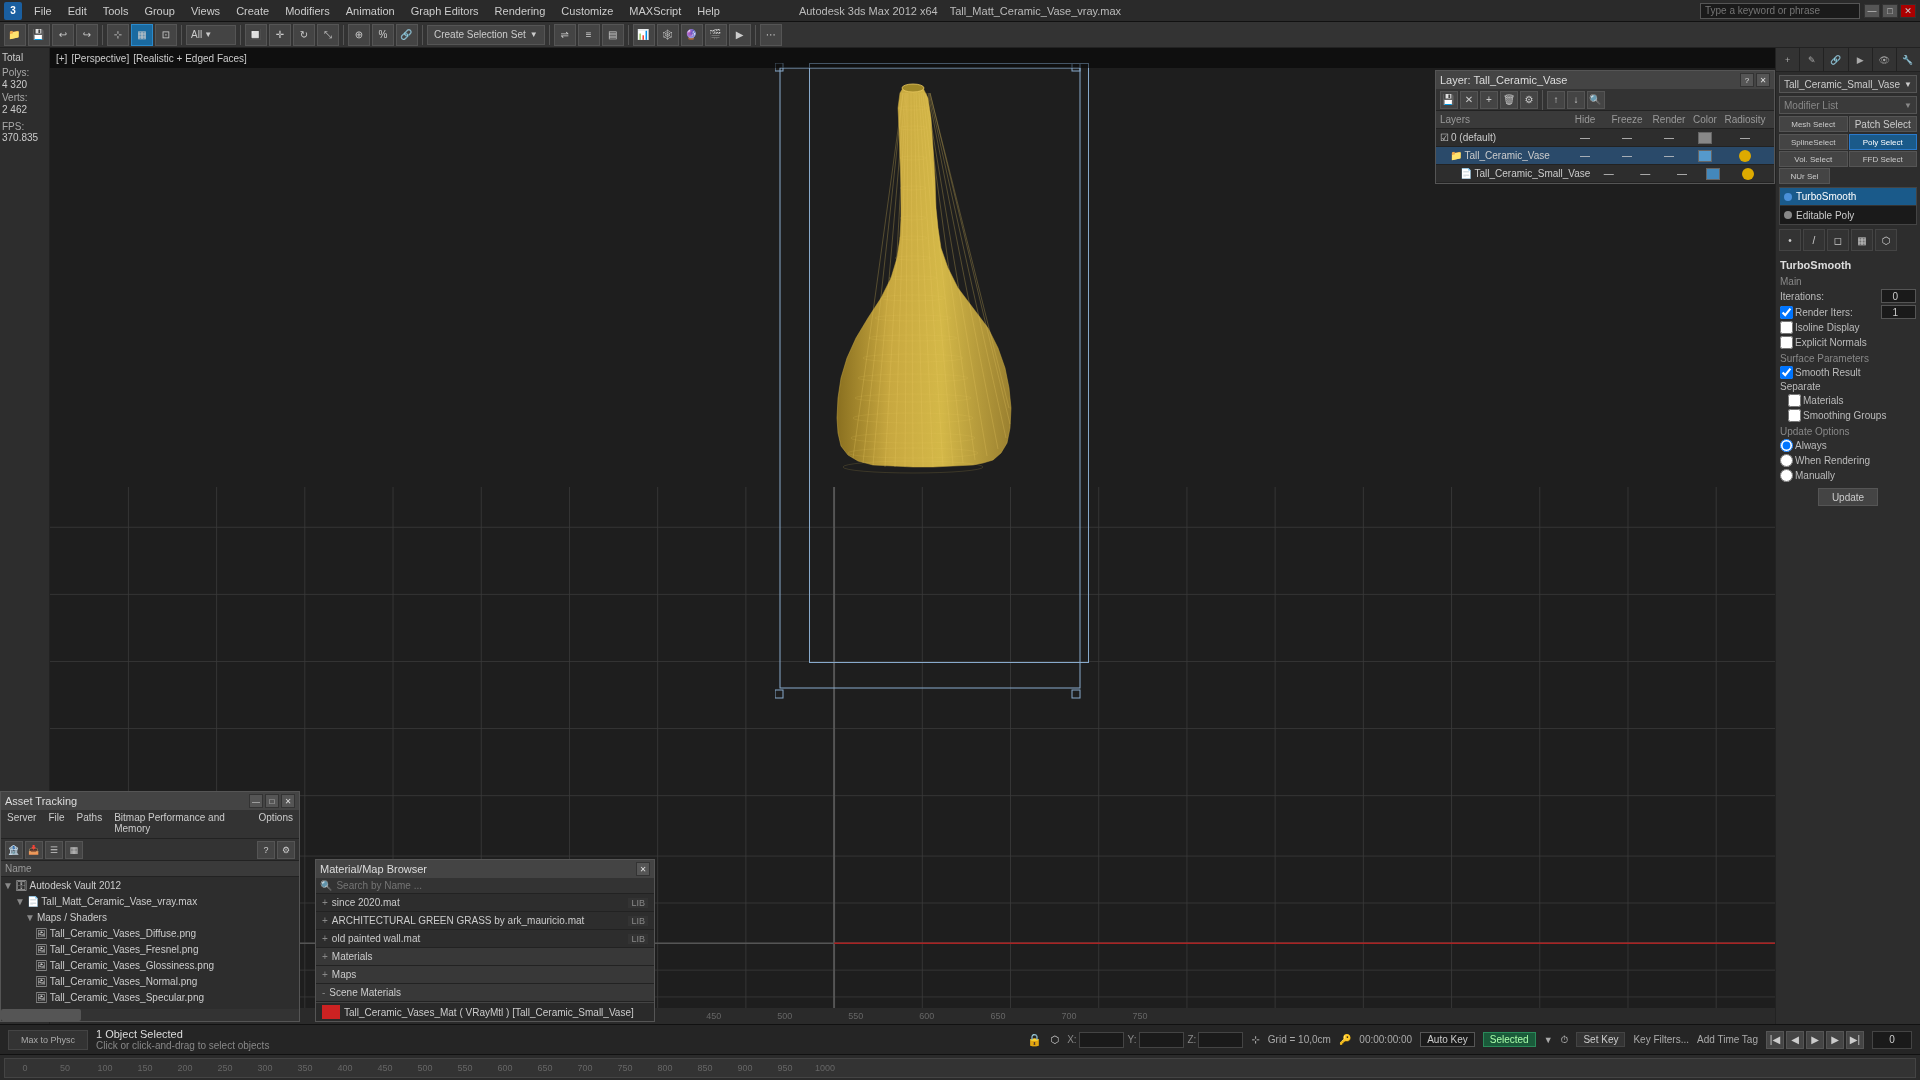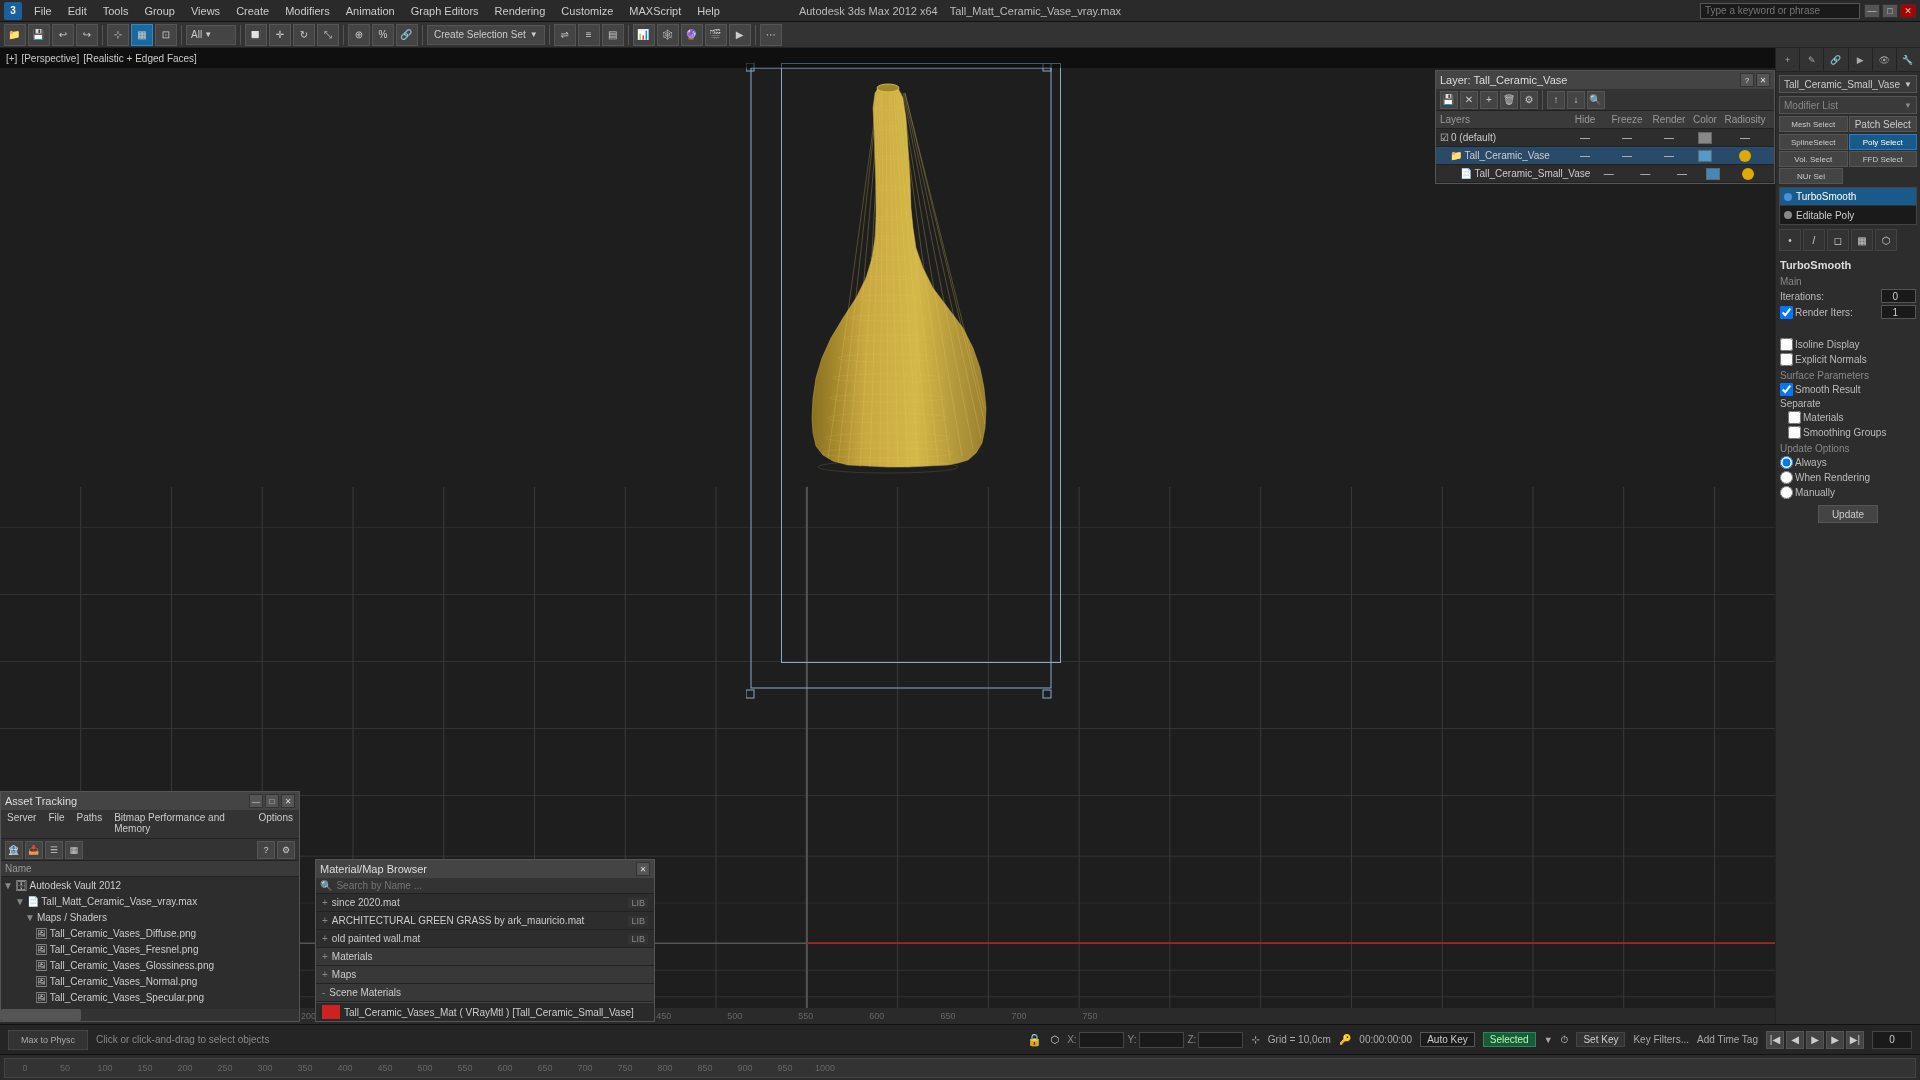--- a/index.html
+++ b/index.html
@@ -362,20 +362,35 @@
   <div class="tb-btn">🕸</div>
   <div class="tb-btn">🔮</div>
   <div class="tb-btn">🎬</div>
   <div class="tb-btn">▶</div>
   <div class="tb-sep"></div>
   <div class="tb-btn">⋯</div>
 </div>
 
 <div style="display:flex;height:calc(1080px - 22px - 26px - 30px - 26px);position:relative;">
 
+  <div style="width:50px;background:#2d2d2d;padding:4px 2px;font-size:10px;color:#aaa;border-right:1px solid #222;">
+    <div style="color:#ccc;font-size:10px;margin-bottom:4px;">Total</div>
+    <div class="stat-row">
+      <span>Polys:</span>
+    </div>
+    <div style="color:#ccc;font-size:10px;">4 320</div>
+    <div class="stat-row" style="margin-top:2px;">
+      <span>Verts:</span>
+    </div>
+    <div style="color:#ccc;font-size:10px;">2 462</div>
+    <div style="margin-top:6px;">
+      <span>FPS:</span>
+      <div style="color:#ccc;font-size:10px;">370.835</div>
+    </div>
+  </div>
 
   <div class="viewport">
     <div class="viewport-header">
       <span>[+]</span>
       <span>[Perspective]</span>
       <span>[Realistic + Edged Faces]</span>
     </div>
 
     <svg style="position:absolute;bottom:0;left:0;right:0;width:100%;height:55%;" viewBox="0 0 880 400" preserveAspectRatio="none">
 
@@ -547,21 +562,21 @@
     </div>
     <div style="display:flex;gap:1px;margin:1px 3px;">
       <div style="flex:1;height:16px;background:#444;border:1px solid #555;font-size:8px;color:#ccc;display:flex;align-items:center;justify-content:center;cursor:pointer;">SplineSelect</div>
       <div style="flex:1;height:16px;background:#1a5a8a;border:1px solid #2a7acc;font-size:8px;color:#fff;display:flex;align-items:center;justify-content:center;cursor:pointer;">Poly Select</div>
     </div>
     <div style="display:flex;gap:1px;margin:1px 3px;">
       <div style="flex:1;height:16px;background:#444;border:1px solid #555;font-size:8px;color:#ccc;display:flex;align-items:center;justify-content:center;cursor:pointer;">Vol. Select</div>
       <div style="flex:1;height:16px;background:#444;border:1px solid #555;font-size:8px;color:#ccc;display:flex;align-items:center;justify-content:center;cursor:pointer;">FFD Select</div>
     </div>
     <div style="display:flex;gap:1px;margin:1px 3px 3px 3px;">
-      <div style="width:64px;height:16px;background:#444;border:1px solid #555;font-size:8px;color:#ccc;display:flex;align-items:center;justify-content:center;cursor:pointer;">NUr Sel</div>
+      <div style="width:51px;height:16px;background:#444;border:1px solid #555;font-size:8px;color:#ccc;display:flex;align-items:center;justify-content:center;cursor:pointer;">NUr Sel</div>
     </div>
 
     <div style="border:1px solid #444;margin:2px 3px;background:#1a1a1a;">
       <div style="height:18px;display:flex;align-items:center;padding:0 4px;font-size:10px;background:#1a5a8a;color:#fff;cursor:pointer;border-bottom:1px solid #333;">
         <span style="width:8px;height:8px;border-radius:50%;background:#4a90d9;display:inline-block;margin-right:4px;"></span>
         <span>TurboSmooth</span>
       </div>
       <div style="height:18px;display:flex;align-items:center;padding:0 4px;font-size:10px;color:#ccc;cursor:pointer;">
         <span style="width:8px;height:8px;border-radius:50%;background:#888;display:inline-block;margin-right:4px;"></span>
         <span>Editable Poly</span>
@@ -579,21 +594,21 @@
     <div style="background:#2d2d2d;padding:4px;">
       <div style="font-size:11px;color:#ddd;padding:2px 0;font-weight:bold;">TurboSmooth</div>
 
       <div style="font-size:10px;color:#888;margin:3px 0 2px;">Main</div>
 
       <div style="display:flex;align-items:center;margin-bottom:2px;">
         <span style="flex:1;color:#bbb;font-size:10px;">Iterations:</span>
         <input type="number" value="0" style="width: 35px; height: 14px; background: rgb(26, 26, 26); border: 1px solid rgb(85, 85, 85); color: rgb(204, 204, 204); font-size: 10px; text-align: right; padding: 0px 2px;">
       </div>
 
-      <div style="display:flex;align-items:center;margin-bottom:19px;">
+      <div style="display:flex;align-items:center;margin-bottom:2px;">
         <input type="checkbox" checked="" style="margin-right: 2px;">
         <span style="flex:1;color:#bbb;font-size:10px;">Render Iters:</span>
         <input type="number" value="1" style="width: 35px; height: 14px; background: rgb(26, 26, 26); border: 1px solid rgb(85, 85, 85); color: rgb(204, 204, 204); font-size: 10px; text-align: right; padding: 0px 2px;">
       </div>
 
       <div style="display:flex;align-items:center;margin-bottom:2px;">
         <input type="checkbox" style="margin-right: 2px;">
         <span style="color:#bbb;font-size:10px;">Isoline Display</span>
       </div>
 
@@ -835,20 +850,21 @@
     <span style="font-size:10px;color:#ccc;">Tall_Ceramic_Vases_Mat ( VRayMtl ) [Tall_Ceramic_Small_Vase]</span>
   </div>
 </div>
 
 <div class="status-bar" style="position:absolute;bottom:26px;left:0;right:0;">
   <div style="width:80px;background:#333;height:20px;display:flex;align-items:center;justify-content:center;font-size:9px;color:#aaa;border:1px solid #444;cursor:pointer;">
     <span>Max to Physc</span>
   </div>
 
   <div class="status-left">
+    <div class="status-selected">1 Object Selected</div>
     <div class="status-hint">Click or click-and-drag to select objects</div>
   </div>
 
   <div style="font-size:12px;cursor:pointer;">🔒</div>
   <div style="font-size:10px;cursor:pointer;">⬡</div>
 
   <div class="status-coords">
     <div class="coord-field">
       <span class="coord-label">X:</span>
       <div class="coord-val"></div>

